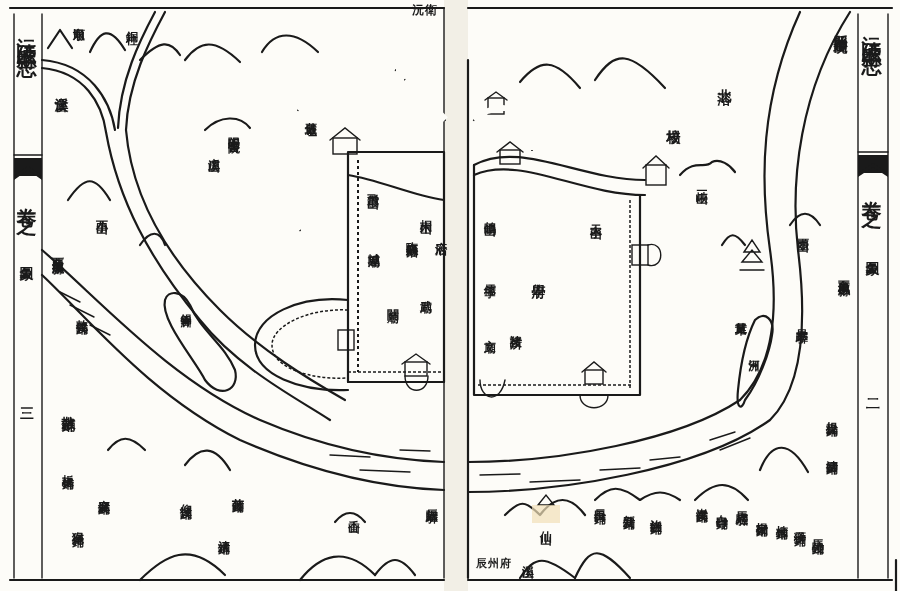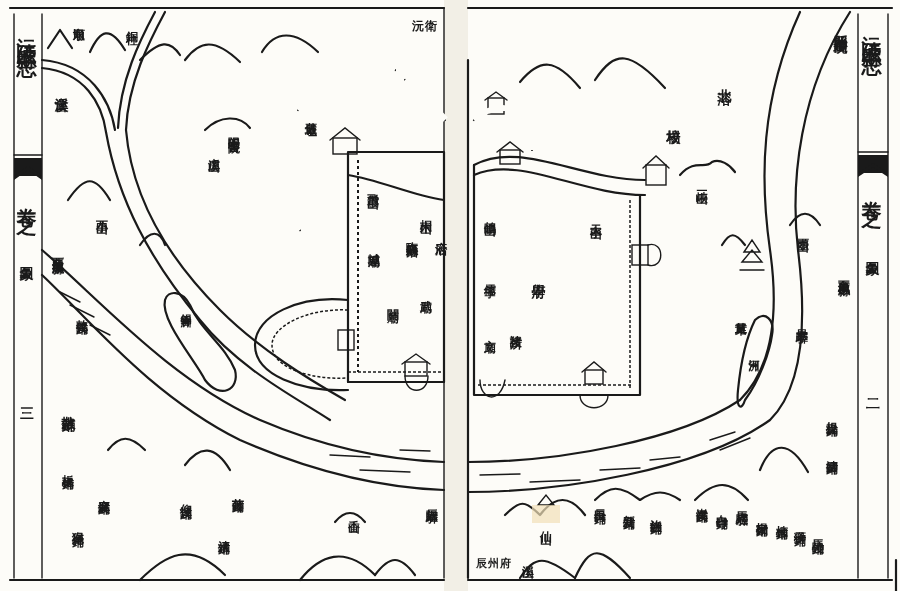--- a/index.html
+++ b/index.html
@@ -183,21 +183,21 @@
 <div class="vlabel sm" style="left:96px;top:210px;">小酉山</div>
 <div class="vlabel sm" style="left:52px;top:248px;">西至瀘溪縣</div>
 <div class="vlabel sm" style="left:76px;top:310px;">乾溪鋪</div>
 <div class="vlabel md" style="left:62px;top:405px;">散水鋪</div>
 <div class="vlabel sm" style="left:62px;top:465px;">板橋鋪</div>
 <div class="vlabel sm" style="left:72px;top:523px;">猴尾鋪</div>
 <div class="vlabel sm" style="left:98px;top:490px;">麻溪鋪</div>
 <div class="vlabel sm" style="left:228px;top:128px;">陽明書院</div>
 <div class="vlabel sm" style="left:208px;top:148px;">虎溪山</div>
 <div class="vlabel sm" style="left:305px;top:112px;">舊城址</div>
-<div class="vlabel sm" style="left:412px;top:20px;writing-mode:horizontal-tb;text-align:right;">沅衛</div>
+<div class="vlabel sm" style="left:412px;top:4px;writing-mode:horizontal-tb;text-align:right;">沅衛</div>
 <div class="vlabel sm" style="left:367px;top:185px;">飛霞山</div>
 <div class="vlabel sm" style="left:368px;top:243px;">城隍廟</div>
 <div class="vlabel sm" style="left:420px;top:210px;">桐木山</div>
 <div class="vlabel sm" style="left:435px;top:232px;">府治</div>
 <div class="vlabel sm" style="left:406px;top:232px;">臨府縣治</div>
 <div class="vlabel sm" style="left:420px;top:290px;">武廟</div>
 <div class="vlabel sm" style="left:387px;top:300px;">關廟</div>
 <div class="vlabel sm" style="left:180px;top:305px;font-size:11px;">錫香洲</div>
 <div class="vlabel sm" style="left:232px;top:488px;">苦藤鋪</div>
 <div class="vlabel sm" style="left:218px;top:530px;">清水鋪</div>

